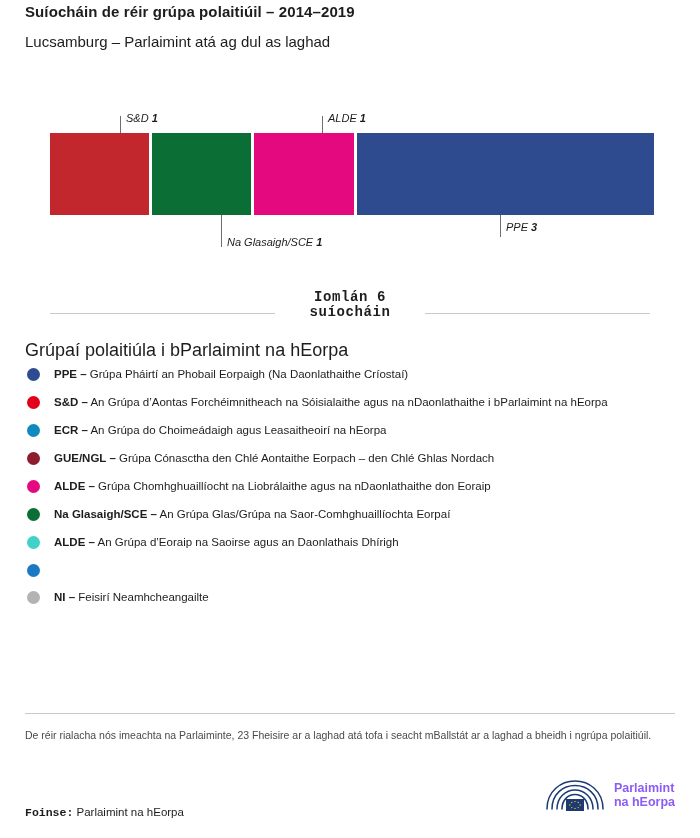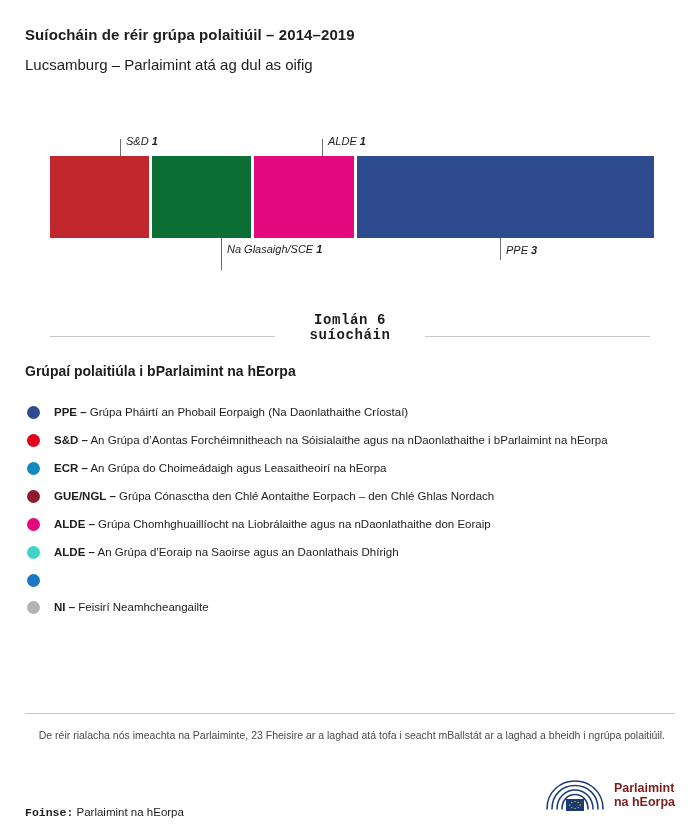--- a/index.html
+++ b/index.html
@@ -23,21 +23,21 @@
     box-sizing: border-box;
     padding: 0 25px;
   }
 
   
   .title {
     font-size: 15px;
     font-weight: bold;
     color: #1d1d1b;
     margin: 0;
-    padding-top: 26px;
+    padding-top: 3px;
     letter-spacing: 0.1px;
   }
   .subtitle {
     font-size: 15px;
     font-weight: normal;
     color: #1d1d1b;
     margin: 0;
     padding-top: 13px;
   }
 
@@ -100,27 +100,27 @@
     font-family: "Liberation Mono", monospace;
     font-size: 14px;
     font-weight: bold;
     color: #1d1d1b;
     line-height: 15px;
     letter-spacing: 0.6px;
   }
 
   
   .legend-title {
-    font-size: 14px;
-    font-weight: bold;
+    font-size: 18px;
+    font-weight: normal;
     margin: 4px 0 0 0;
     padding-left: 0;
   }
   .legend-list {
-    margin-top: 26px;
+    margin-top: 6px;
   }
   .legend-item {
     display: flex;
     align-items: flex-start;
     margin-bottom: 13px;
   }
   .dot {
     width: 13px;
     height: 13px;
     border-radius: 50%;
@@ -149,21 +149,20 @@
     background: #c8c8c8;
   }
   .footnote {
     position: absolute;
     left: 25px;
     top: 728px;
     width: 640px;
     font-size: 10.5px;
     line-height: 14px;
     color: #4a4a4a;
-    text-align: right;
   }
   .source {
     position: absolute;
     left: 25px;
     top: 806px;
     font-size: 11.5px;
     color: #1d1d1b;
   }
   .source b { font-weight: bold; font-family: Liberation Mono, monospace; }
 
@@ -177,31 +176,31 @@
   .logo-mark {
     width: 62px;
     height: 34px;
     margin-right: 8px;
     position: relative;
   }
   .logo-text {
     font-size: 12.5px;
     font-weight: bold;
     line-height: 14px;
-    color: #7f1d1d;
+    color: #8b5cf6;
     white-space: pre-line;
   }
 </style>
 </head>
 <body>
 
 <div class="page">
 
   <h1 class="title">Suíocháin de réir grúpa polaitiúil – 2014–2019</h1>
-  <h2 class="subtitle">Lucsamburg – Parlaimint atá ag dul as oifig</h2>
+  <h2 class="subtitle">Lucsamburg – Parlaimint atá ag dul as laghad</h2>
 
   <div class="chart-area">
 
     <div class="leader" style="left:95px; top:28px; height:35px;"></div>
     <div class="seg-label" style="left:101px; top:24px;">
       <span>S&amp;D</span>&nbsp;<b>1</b>
     </div>
 
     <div class="leader" style="left:297px; top:28px; height:35px;"></div>
     <div class="seg-label" style="left:303px; top:24px;">
@@ -209,21 +208,21 @@
     </div>
 
     <div class="bar-row">
       <div class="seg" style="flex:1 1 0; background:#c1272d;"></div>
       <div class="seg" style="flex:1 1 0; background:#0a6e35; border-left:3px solid #ffffff;"></div>
       <div class="seg" style="flex:1 1 0; background:#e5097f; border-left:3px solid #ffffff;"></div>
       <div class="seg" style="flex:3 1 0; background:#2e4b8f; border-left:3px solid #ffffff;"></div>
     </div>
 
     <div class="leader" style="left:196px; top:127px; height:32px;"></div>
-    <div class="seg-label" style="left:202px; top:132px;">
+    <div class="seg-label" style="left:202px; top:148px;">
       <span>Na Glasaigh/SCE</span>&nbsp;<b>1</b>
     </div>
 
     <div class="leader" style="left:475px; top:127px; height:22px;"></div>
     <div class="seg-label" style="left:481px; top:133px;">
       <span>PPE</span>&nbsp;<b>3</b>
     </div>
   </div>
 
   <div class="total-wrap">
@@ -257,20 +256,24 @@
     <div class="legend-item">
       <span class="dot" style="background:#8e1b2e;"></span>
       <span class="legend-text"><span class="abbr">GUE/NGL –</span> <span>Grúpa Cónasctha den Chlé Aontaithe Eorpach – den Chlé Ghlas Nordach</span></span>
     </div>
 
     <div class="legend-item">
       <span class="dot" style="background:#e5097f;"></span>
       <span class="legend-text"><span class="abbr">ALDE –</span> <span>Grúpa Chomhghuaillíocht na Liobrálaithe agus na nDaonlathaithe don Eoraip</span></span>
     </div>
 
+    <div class="legend-item">
+      <span class="dot" style="background:#0a6e35;"></span>
+      <span class="legend-text"><span class="abbr">Na Glasaigh/SCE –</span> <span>An Grúpa Glas/Grúpa na Saor-Comhghuaillíochta Eorpaí</span></span>
+    </div>
 
     <div class="legend-item">
       <span class="dot" style="background:#3fd2c7;"></span>
       <span class="legend-text"><span class="abbr">ALDE –</span> <span>An Grúpa d’Eoraip na Saoirse agus an Daonlathais Dhírigh</span></span>
     </div>
 
     <div class="legend-item">
       <span class="dot" style="background:#1a79c4;"></span>
     </div>
 

